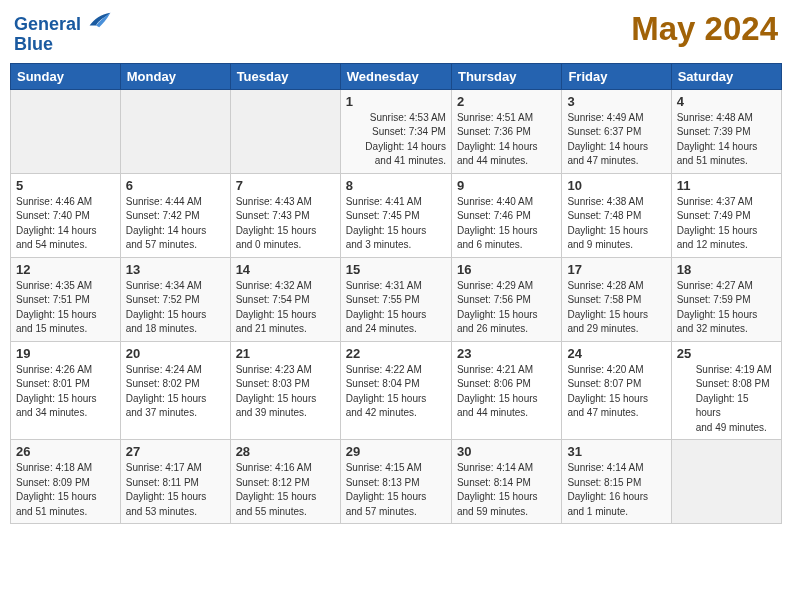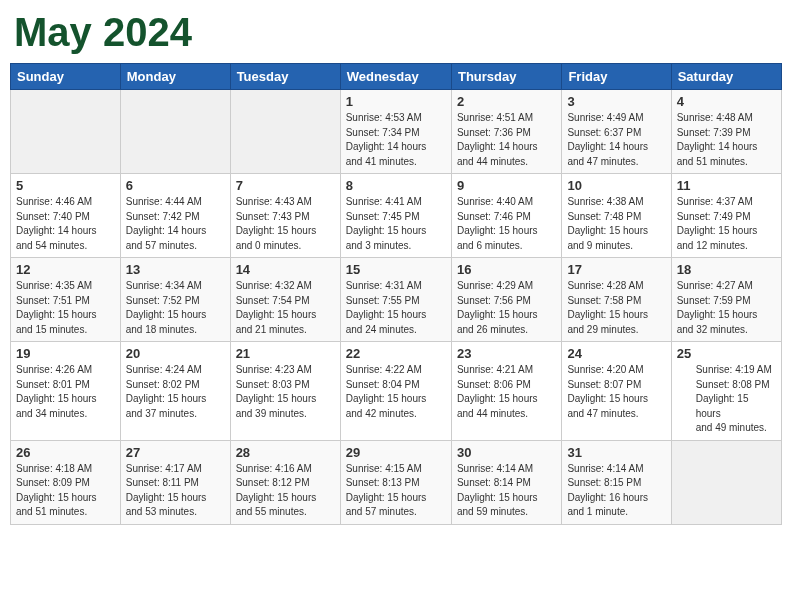--- a/index.html
+++ b/index.html
@@ -32,23 +32,23 @@
     }
     .logo-bird {
       width: 24px;
       height: 20px;
       margin-left: 2px;
     }
     .title-block {
       text-align: right;
     }
     .month-title {
-      font-size: 40px;
+      font-size: 33px;
       font-weight: bold;
-      color: #14532d;
+      color: #a16207;
     }
     .subtitle {
       font-size: 14px;
       color: #555;
     }
     .calendar {
       width: 100%;
       border-collapse: collapse;
     }
     .calendar th {
@@ -88,20 +88,32 @@
       color: #333;
     }
     .empty-cell {
       background: #f0f0f0 !important;
     }
   </style>
 </head>
 <body>
 
 <div class="header">
+  <div class="logo">
+    <div>
+      <div class="logo-text">
+        <span>General</span>
+        <svg class="logo-bird" viewBox="0 0 30 22" fill="none" xmlns="http://www.w3.org/2000/svg">
+          <path d="M2 18 C8 10, 16 4, 28 2 C22 8, 14 10, 10 18 Z" fill="#1a5aa0"></path>
+          <path d="M10 18 C14 12, 20 8, 28 2 C24 10, 18 16, 14 20 Z" fill="#4a90d9"></path>
+        </svg>
+        <br><span style="color:#1a5aa0; font-size:18px; font-weight:bold;">Blue</span>
+      </div>
+    </div>
+  </div>
   <div class="title-block">
     <div class="month-title">May 2024</div>
   </div>
 </div>
 
 <table class="calendar">
   <thead>
     <tr>
     <th>Sunday</th>
         <th>Monday</th>
@@ -112,21 +124,21 @@
         <th>Saturday</th>
       </tr>
   </thead>
   <tbody id="calendar-body">
   <tr>
         <td class="empty-cell"></td>
         <td class="empty-cell"></td>
         <td class="empty-cell"></td>
         <td>
           <span class="day-num">1</span>
-          <div class="day-info" style="white-space: pre-line;">Sunrise: 4:53 AM
+          <div class="day-info" style="white-space: pre-line; text-align: right;">Sunrise: 4:53 AM
 Sunset: 7:34 PM
 Daylight: 14 hours
 and 41 minutes.</div>
         </td>
         <td>
           <span class="day-num">2</span>
           <div class="day-info" style="white-space: pre-line;">Sunrise: 4:51 AM
 Sunset: 7:36 PM
 Daylight: 14 hours
 and 44 minutes.</div>

